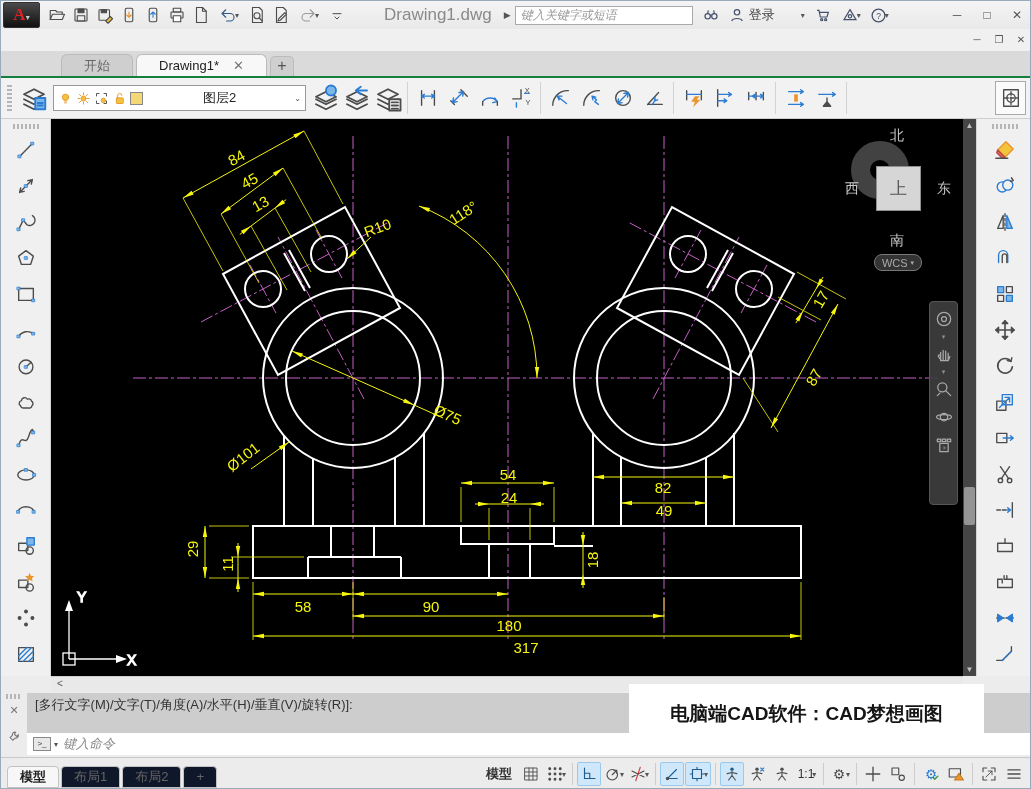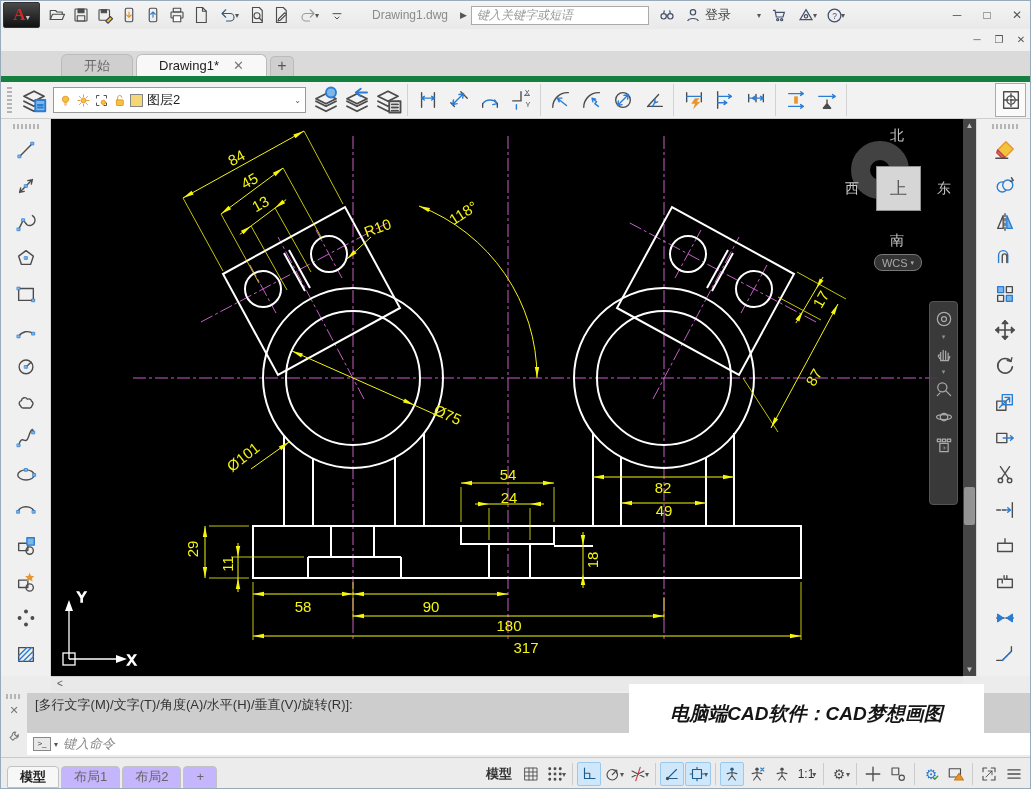--- a/index.html
+++ b/index.html
@@ -5,39 +5,39 @@
   html,body{margin:0;padding:0;background:#555;}
   *{box-sizing:border-box;font-family:"Liberation Sans","DejaVu Sans",sans-serif;}
   .app{position:relative;width:1031px;height:789px;background:#ececec;overflow:hidden;border:1px solid #9ab;}
   
   .titlebar{position:absolute;left:0;top:0;width:1031px;height:28px;background:linear-gradient(#f4f4f4,#e9e9e9);display:flex;align-items:center;}
   .logo{width:37px;height:26px;margin:1px 6px 1px 2px;background:linear-gradient(#4a4a4a,#111);border:1px solid #333;border-radius:2px;color:#d22;font-weight:bold;font-size:17px;text-align:center;line-height:24px;font-family:"Liberation Serif",serif;}
   .logo .dd{color:#ccc;font-size:8px;}
   .qat{display:flex;align-items:center;gap:2px;}
   .qat .btn{width:22px;height:22px;display:flex;align-items:center;justify-content:center;}
   .chev{font-size:8px;color:#555;margin-left:-2px;}
-  .doc-title{color:#8a8a8a;font-size:12px;margin:0 8px 0 24px;}
+  .doc-title{color:#8a8a8a;font-size:17px;margin:0 8px 0 36px;}
   .flyout{color:#555;font-size:9px;margin:0 4px;}
   .searchbox{width:178px;height:19px;background:#fff;border:1px solid #aaa;display:flex;align-items:center;padding:0 5px;}
   .searchbox .ph{color:#999;font-size:12px;font-style:italic;}
   .tb-ic{display:flex;align-items:center;margin-left:9px;color:#444;font-size:13px;}
   .winbtns{margin-left:auto;display:flex;}
   .winbtn{width:30px;height:24px;text-align:center;line-height:24px;color:#555;font-size:12px;}
   
   .menubar{position:absolute;left:0;top:28px;width:1031px;height:22px;background:#f0f0f0;display:flex;align-items:center;padding-left:58px;}
   .menu-item{font-size:13px;color:#333;padding:0 13px;line-height:22px;}
   .menubar .winbtn{width:22px;height:18px;line-height:18px;font-size:10px;}
   
   .tabrow{position:absolute;left:0;top:50px;width:1031px;height:25px;background:#dadada;display:flex;align-items:flex-end;padding-left:60px;}
   .ftab{height:22px;padding:0 22px;font-size:13px;color:#666;background:#cfcfcf;border:1px solid #bbb;border-bottom:none;border-radius:6px 6px 0 0;line-height:21px;margin-right:3px;}
   .ftab.active{background:#f8f8f8;color:#222;display:flex;gap:14px;}
   .ftab.active .x{color:#777;}
   .newtab{width:24px;height:20px;border-radius:5px 5px 0 0;background:#cfcfcf;border:1px solid #bbb;border-bottom:none;text-align:center;color:#555;line-height:18px;}
   
-  .toolbar{position:absolute;left:0;top:75px;width:1031px;height:43px;background:#f2f2f2;border-top:6px solid #15803d;border-bottom:1px solid #cfcfcf;display:flex;align-items:center;}
+  .toolbar{position:absolute;left:0;top:75px;width:1031px;height:43px;background:#f2f2f2;border-top:2px solid #15803d;border-bottom:1px solid #cfcfcf;display:flex;align-items:center;text-align:center;}
   .grip{width:5px;height:26px;margin:0 6px;background-image:repeating-linear-gradient(#b5b5b5 0 2px,transparent 2px 4px);}
   .tbtn{width:31px;height:34px;display:flex;align-items:center;justify-content:center;flex:none;}
   .tsep{width:1px;height:32px;background:#d2d2d2;margin:0 4px;flex:none;}
   .layercombo{width:253px;height:26px;background:#fff;border:1px solid #999;display:flex;align-items:center;gap:4px;padding:0 4px;margin:0 4px;}
   .layercombo .lbl{font-size:13px;color:#222;flex:1;}
   .swatch{width:13px;height:13px;background:#f5d776;border:1px solid #888;}
   .boxed{border:1px solid #aaa;background:#fafafa;}
   
   .main{position:absolute;left:0;top:118px;width:1031px;height:557px;display:flex;}
   .sidebar{width:50px;height:557px;background:#f0f0f0;border-right:1px solid #d5d5d5;display:flex;flex-direction:column;align-items:center;}
@@ -64,25 +64,25 @@
   
   .hscroll{position:absolute;left:50px;top:675px;width:912px;height:15px;background:#e9e9e9;border-top:1px solid #cfcfcf;color:#555;font-size:10px;line-height:14px;padding-left:6px;}
   
   .cmdline{position:absolute;left:0;top:690px;width:1031px;height:66px;background:#ececec;}
   .cmd-left{position:absolute;left:0;top:0;width:26px;height:66px;display:flex;flex-direction:column;align-items:center;color:#777;}
   .cmd-hist{position:absolute;left:26px;top:2px;width:1005px;height:40px;background:#cdcdcd;padding:3px 8px;font-size:13px;color:#333;line-height:17px;}
   .cmd-input{position:absolute;left:26px;top:42px;width:1005px;height:22px;background:#fff;display:flex;align-items:center;padding-left:6px;gap:5px;}
   .cmd-input .ph{color:#8a8a8a;font-size:13px;font-style:italic;}
   .prompt-ic{width:18px;height:14px;background:#e8e8e8;border:1px solid #888;font-size:8px;color:#333;text-align:center;line-height:12px;}
   
-  .watermark{position:absolute;left:628px;top:683px;width:355px;height:58px;background:#fff;display:flex;flex-direction:column;justify-content:center;align-items:center;z-index:5;font-style:italic;}
+  .watermark{position:absolute;left:628px;top:683px;width:355px;height:58px;background:#fff;display:flex;flex-direction:column;justify-content:center;align-items:center;z-index:5;}
   .watermark div{font-size:19px;font-weight:bold;color:#151515;line-height:31px;}
   
   .statusbar{position:absolute;left:0;top:756px;width:1031px;height:33px;background:#ececec;border-top:1px solid #c9c9c9;display:flex;align-items:center;padding:0 6px;}
-  .ltab{height:22px;padding:0 12px;font-size:13px;color:#666;background:#c4b5fd;border:1px solid #c2c2c2;border-radius:4px 4px 0 0;line-height:20px;margin-right:2px;margin-top:6px;}
+  .ltab{height:22px;padding:0 12px;font-size:13px;color:#666;background:#0f172a;border:1px solid #c2c2c2;border-radius:4px 4px 0 0;line-height:20px;margin-right:2px;margin-top:6px;}
   .ltab.active{background:#f7f7f7;color:#222;font-weight:bold;}
   .status-right{margin-left:auto;display:flex;align-items:center;gap:1px;}
   .stbtn{min-width:24px;height:24px;display:flex;align-items:center;justify-content:center;border-radius:2px;padding:0 2px;font-size:12px;color:#333;}
   .stbtn.active{background:#cfe7fb;border:1px solid #9ac9ee;}
   .stsep{width:1px;height:22px;background:#cccccc;margin:0 3px;}
   .sttxt{font-size:13px;color:#333;font-weight:bold;padding:0 4px;}
   svg text{font-family:"Liberation Sans","DejaVu Sans",sans-serif;}
 </style>
 </head>
 <body>

